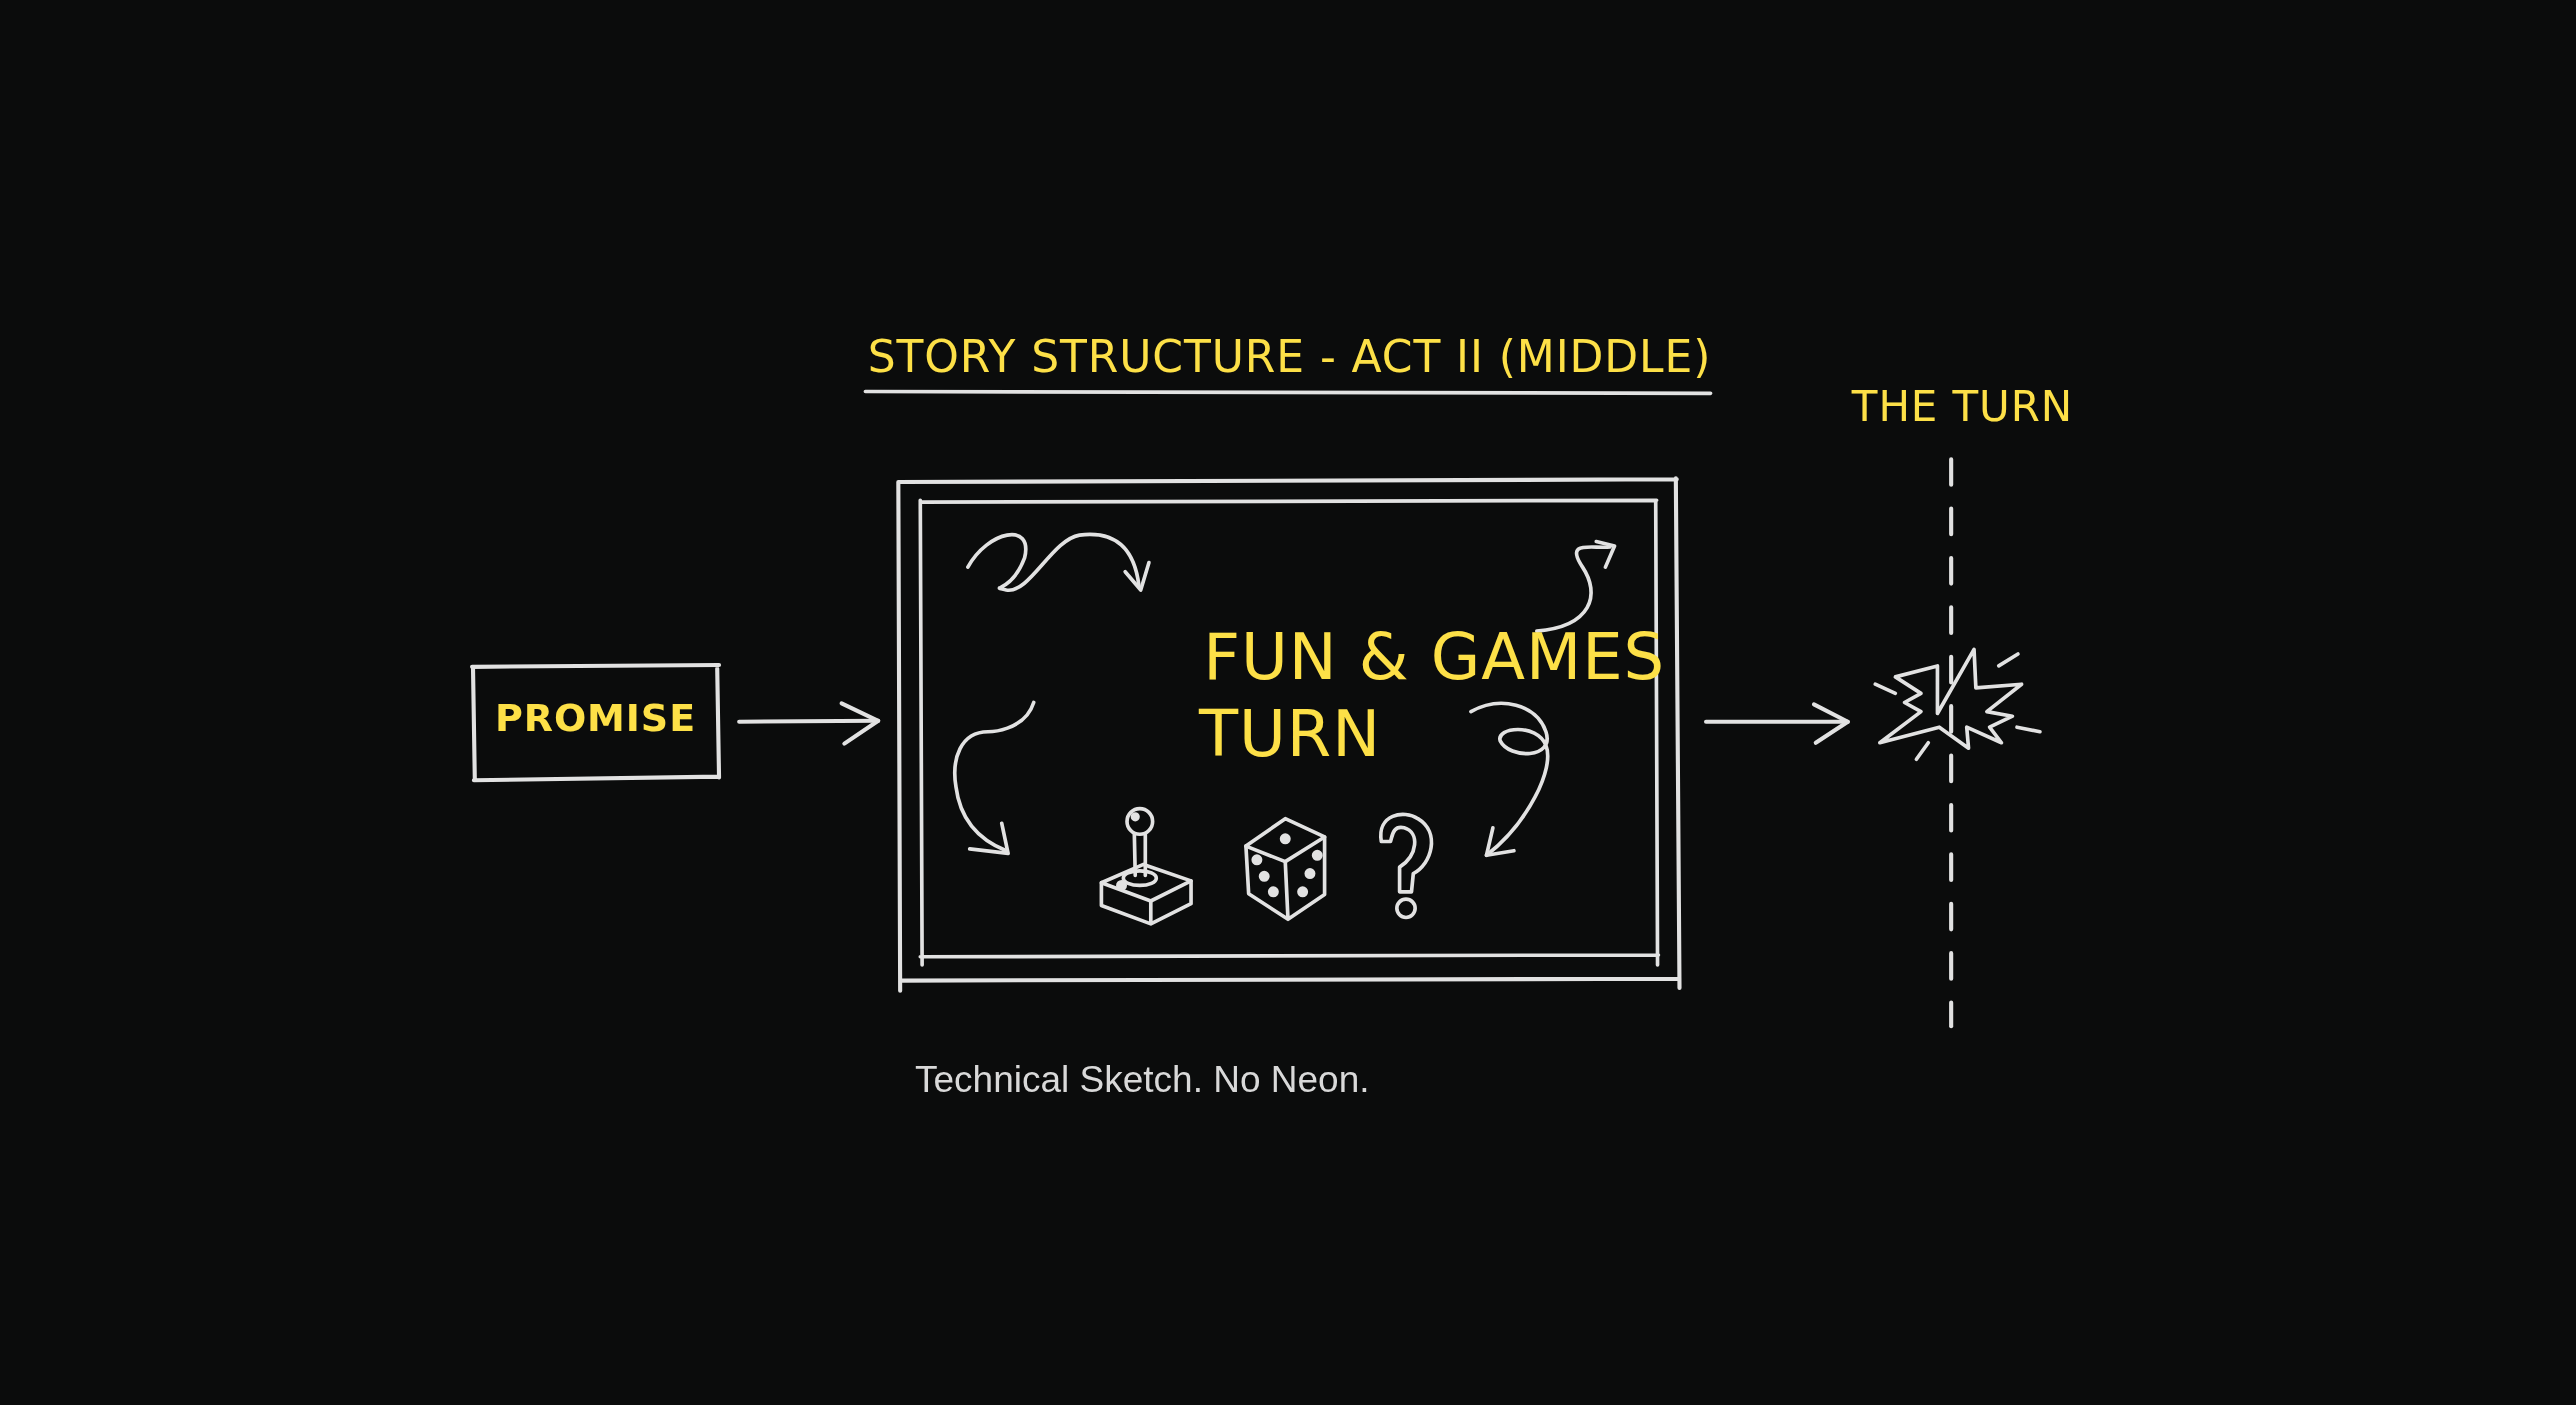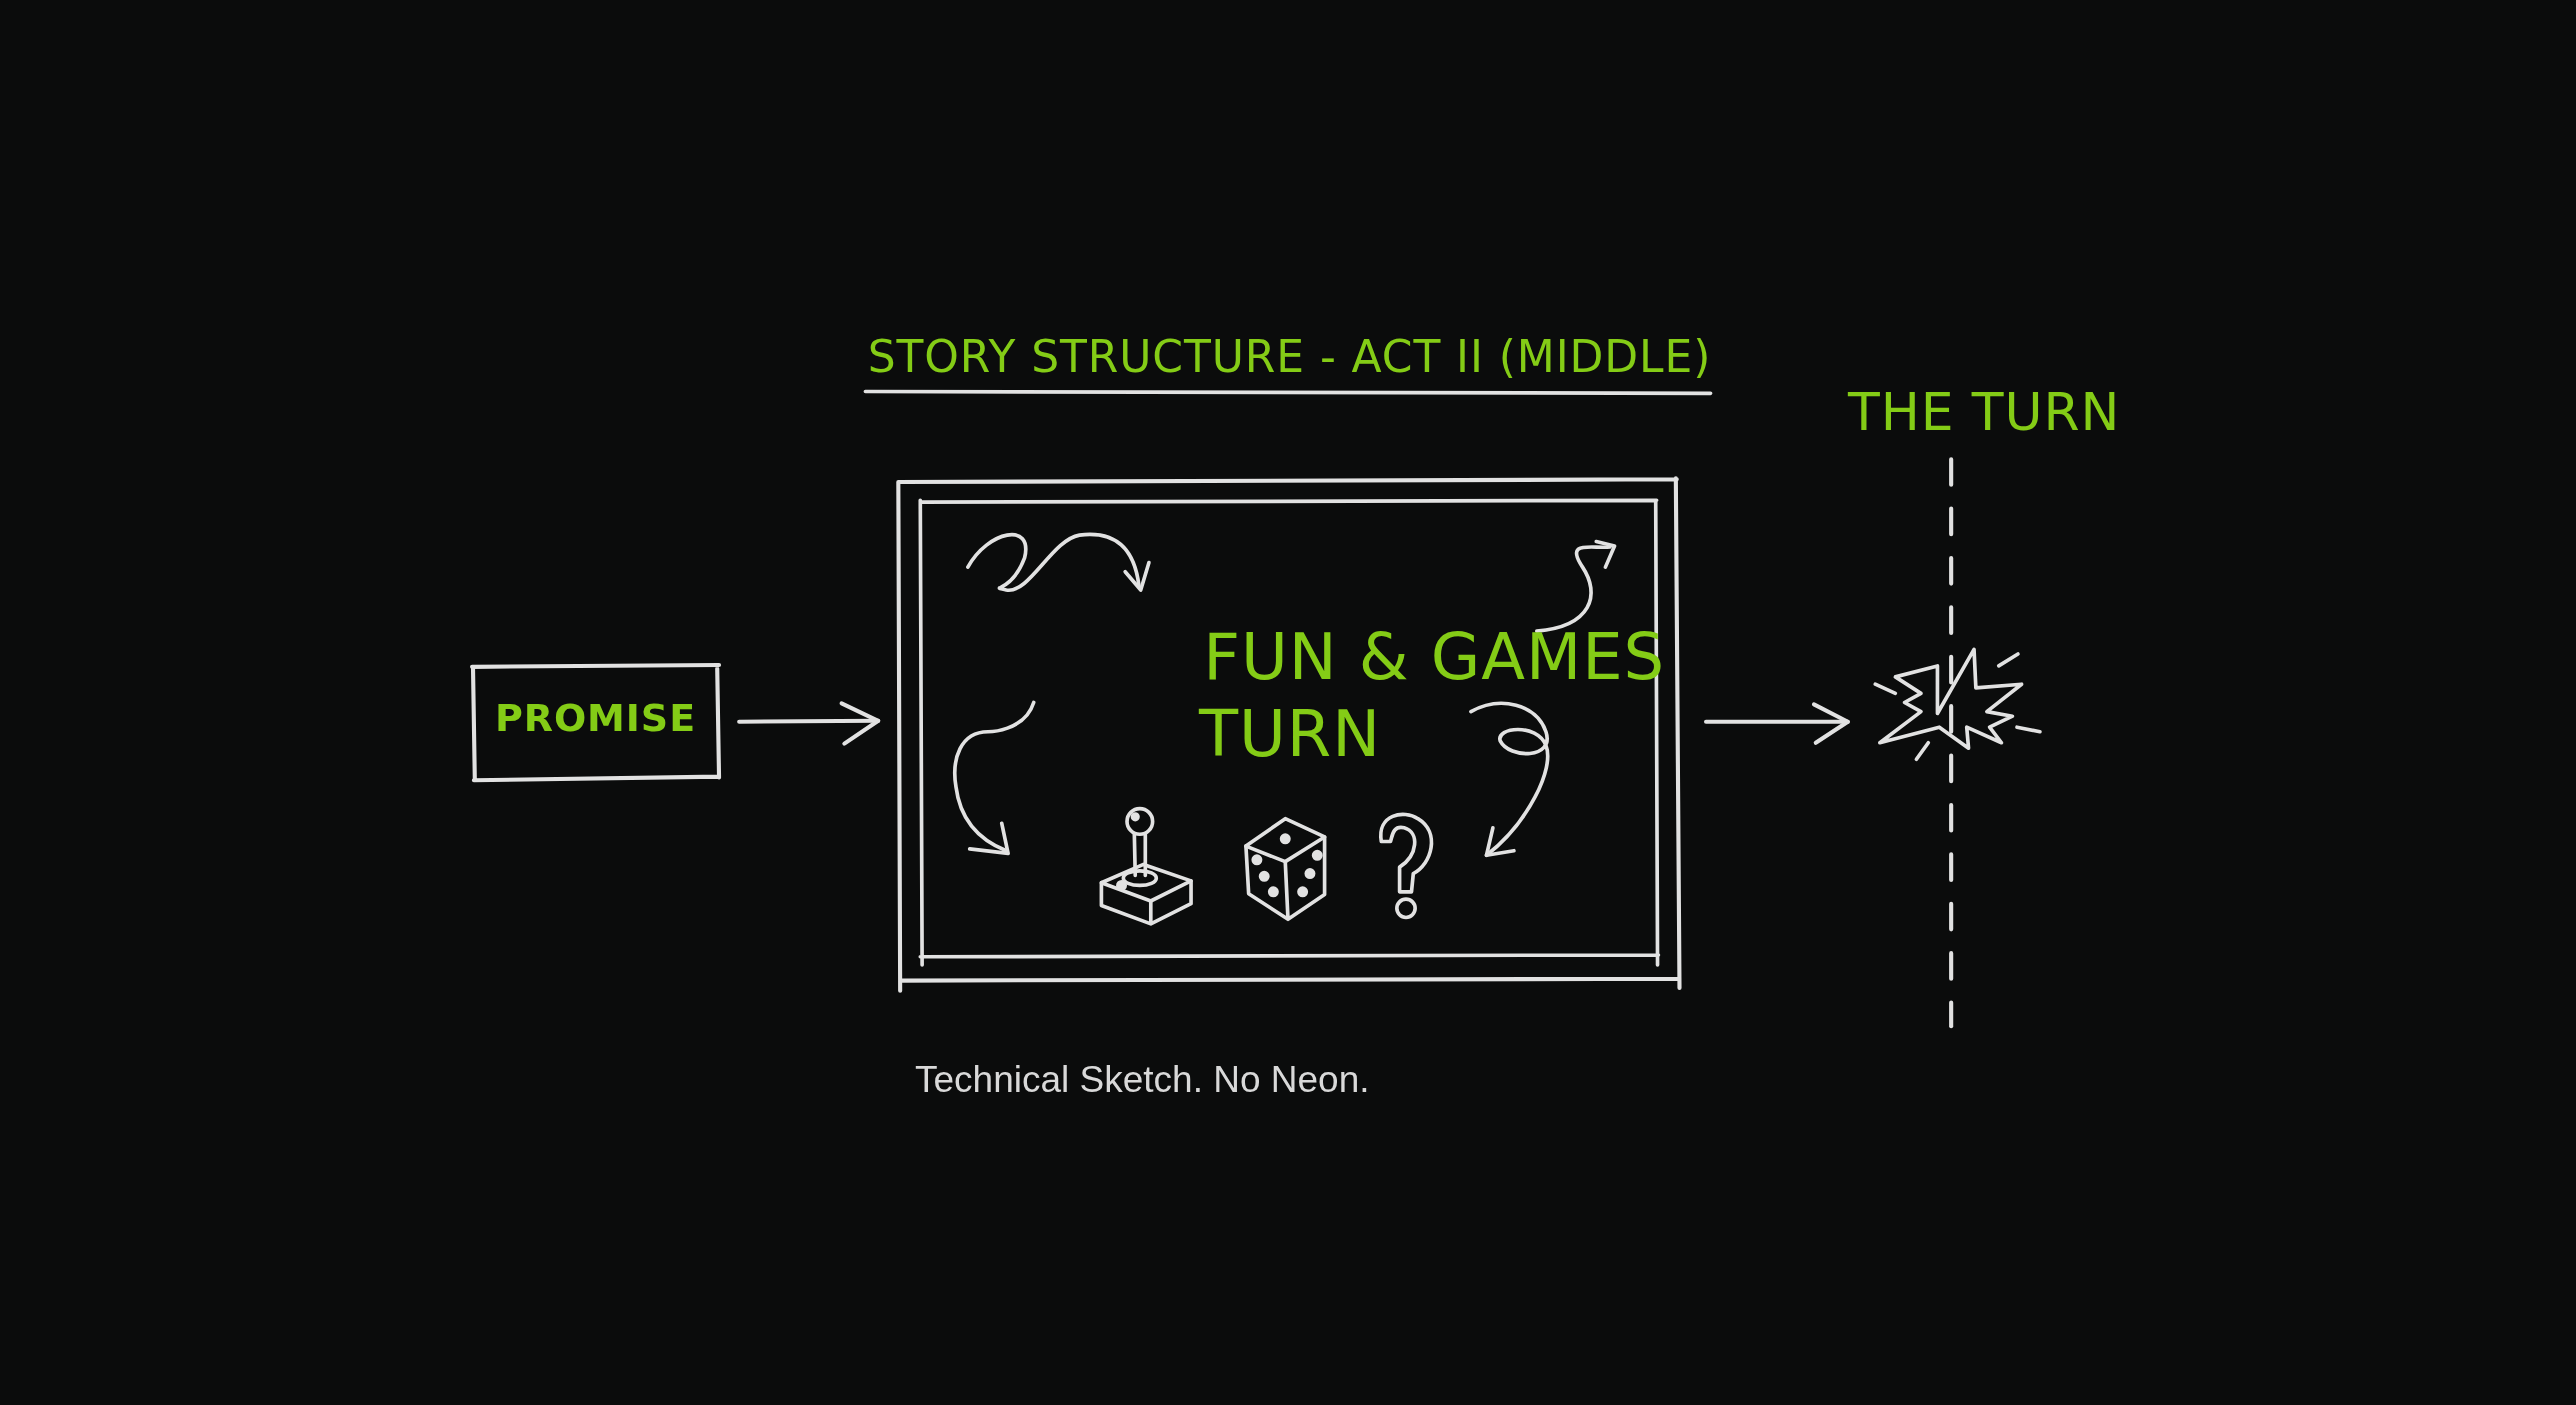--- a/index.html
+++ b/index.html
@@ -4,34 +4,34 @@
 <style>
   html, body { margin: 0; padding: 0; }
   body {
     width: 2576px; height: 1405px; overflow: hidden;
     background: #0b0c0c;
     position: relative;
     font-family: "DejaVu Sans", sans-serif;
     color: #e6e6e6;
   }
   .abs { position: absolute; }
-  .chalk { color: #84cc16; letter-spacing: 0.9px; }
+  .chalk { color: #fde047; letter-spacing: 0.9px; }
   #title {
     left: 864px; top: 331px; width: 851px;
     font-size: 44px; white-space: nowrap; text-align: center;
   }
   #promise-label {
     left: 471px; top: 665px; width: 249px; height: 106px;
     display: flex; align-items: center; justify-content: center;
     font-size: 38px;
     font-weight: bold;
   }
   #fg-line1 { left: 915px; top: 620px; width: 750px; text-align: right; font-size: 64px; }
   #fg-line2 { left: 915px; top: 697px; width: 750px; text-align: center; font-size: 64px; }
-  #turn-label { left: 1848px; top: 382px; width: 229px; text-align: center; font-size: 52px; white-space: nowrap; }
+  #turn-label { left: 1848px; top: 382px; width: 229px; text-align: center; font-size: 42px; white-space: nowrap; }
   #caption {
     left: 915px; top: 1059px; width: 750px; text-align: left;
     font-family: "Liberation Sans", sans-serif; font-size: 37px; color: #d9d9d9;
   }
   svg#sketch { position: absolute; left: 0; top: 0; }
 </style>
 </head>
 <body>
 
 <svg id="sketch" width="2576" height="1405" viewBox="0 0 2816 1536" fill="none" stroke="#e2e2e2" stroke-linecap="round" stroke-linejoin="round">

